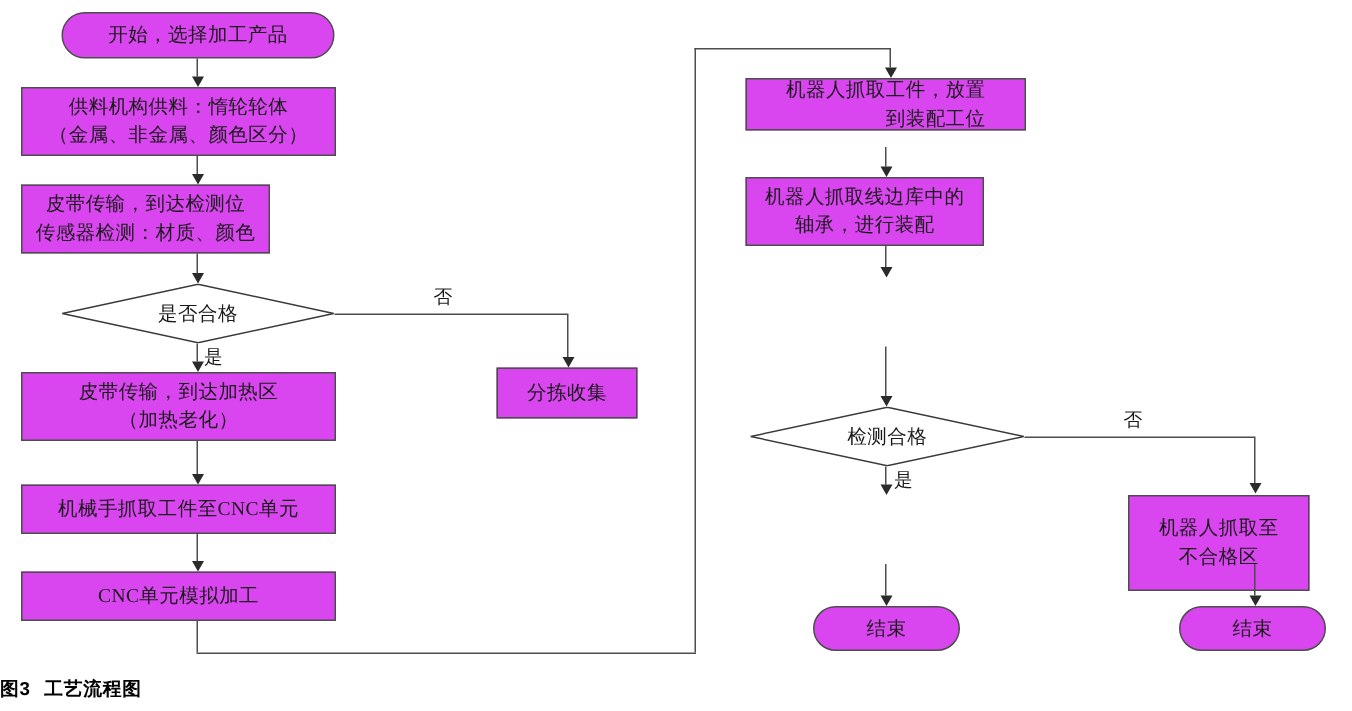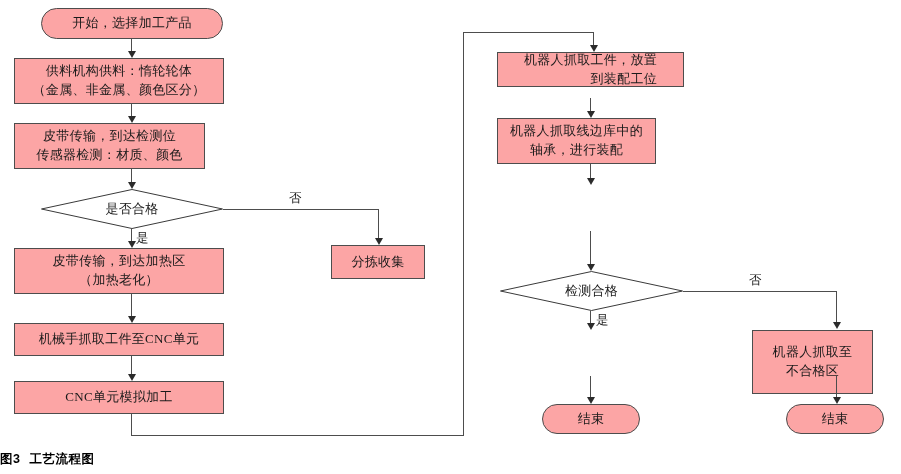--- a/index.html
+++ b/index.html
@@ -15,21 +15,21 @@
     overflow:hidden;
   }
   
   .node{
     position:absolute;
     box-sizing:border-box;
     display:flex;
     align-items:center;
     justify-content:center;
     text-align:center;
-    background:#fca5a5;
+    background:#d946ef;
     border:1px solid #4d4d4d;
     font-size:13px;
     line-height:1.45;
     letter-spacing:.3px;
     white-space:pre-line;
     padding:0 4px;
   }
   .node.terminal{
     border-radius:16px;
   }
@@ -78,21 +78,21 @@
 </head>
 <body>
 
 <div id="canvas">
 
   <div class="node terminal" style="left:41px;top:8px;width:182px;height:31px;">开始，选择加工产品</div>
 
   <div class="node" style="left:14px;top:58px;width:210px;height:46px;">供料机构供料：惰轮轮体
 （金属、非金属、颜色区分）</div>
 
-  <div class="node" style="left:14px;top:123px;width:191px;height:46px;">皮带传输，到达检测位
+  <div class="node" style="left:14px;top:123px;width:166px;height:46px;">皮带传输，到达检测位
 传感器检测：材质、颜色</div>
 
   <div class="diamond" style="left:41px;top:189px;width:182px;height:40px;text-align:center;">
     <svg width="182" height="40" viewBox="0 0 182 40" aria-hidden="true">
       <polygon points="91,0.5 181.5,20 91,39.5 0.5,20" fill="#ffffff" stroke="#3a3a3a" stroke-width="1"></polygon>
     </svg>
     <span class="dlabel">是否合格</span>
   </div>
 
   <div class="node" style="left:14px;top:248px;width:210px;height:46px;">皮带传输，到达加热区

